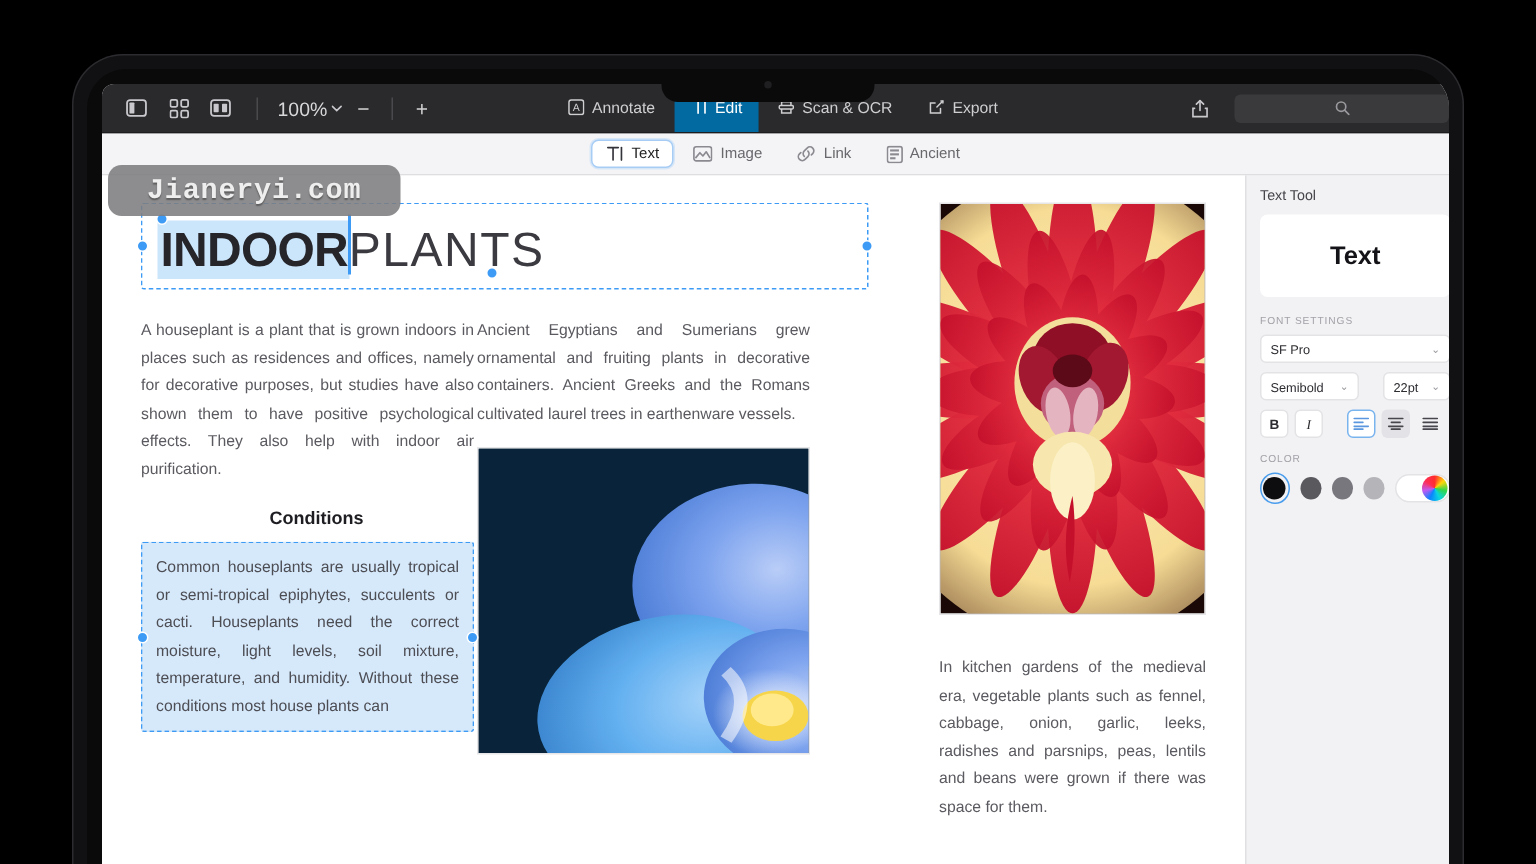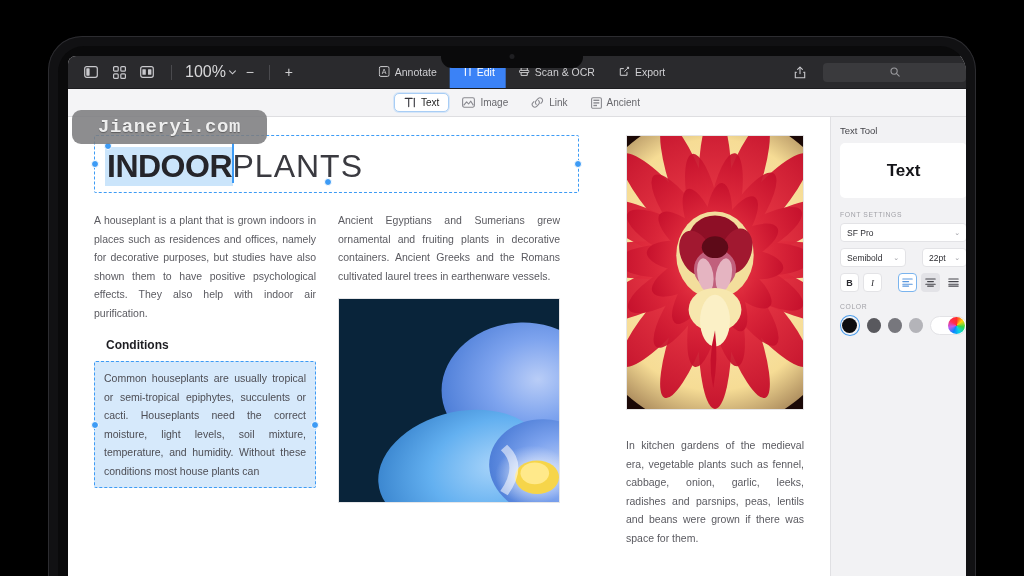--- a/index.html
+++ b/index.html
@@ -71,21 +71,21 @@
     border-radius: 4px;
     cursor: pointer;
     margin-right: 2px;
   }
   .tb-sep {
     width: 1px; height: 15px;
     background: #4a4a4e;
     margin: 0 9px;
   }
   .zoom-value {
-    color: #d8d8da; font-size: 16px;
+    color: #d8d8da; font-size: 13px;
     display: flex; align-items: center; gap: 3px;
     cursor: pointer; padding: 2px 4px;
   }
   .zoom-btn {
     color: #d0d0d2; font-size: 14px;
     width: 20px; text-align: center; cursor: pointer;
     line-height: 1;
   }
   #mode-tabs {
     position: absolute;
@@ -94,21 +94,21 @@
     gap: 2px;
   }
   .mode-tab {
     display: flex; align-items: center; gap: 5px;
     height: 33px;
     padding: 0 11px;
     color: #cfcfd2;
     font-size: 10.5px;
     cursor: pointer;
   }
-  .mode-tab.active { background: #3b82f6; color: #fff; }
+  .mode-tab.active { background: #0369a1; color: #fff; }
   #tb-right {
     margin-left: auto;
     display: flex; align-items: center; gap: 8px;
   }
   #search-field {
     width: 143px; height: 19px;
     background: #3a3a3d;
     border-radius: 4px;
     display: flex; align-items: center; justify-content: center;
     cursor: text;
@@ -212,20 +212,21 @@
     color: #5a5a60;
     text-align: justify;
     font-family: "Liberation Sans", sans-serif;
   }
 
   h3.section-head {
     font-size: 12px;
     font-weight: 700;
     color: #1d1d22;
     margin: 16px 0 9px 12px;
+    text-align: center;
   }
 
   
   #selected-para {
     position: relative;
     border: 1.5px dashed #3d9bf5;
     background: #d6e9fb;
     padding: 7px 9px;
     border-radius: 2px;
   }
@@ -496,21 +497,21 @@
               <div id="title-block">
                 <div id="title-text">
                   <span id="title-bold">INDOOR</span><span id="title-caret"></span><span id="title-light">PLANTS</span>
                 </div>
                 <div class="handle h-tl"></div>
                 <div class="handle h-ml"></div>
                 <div class="handle h-mr"></div>
                 <div class="handle h-br"></div>
               </div>
 
-              <div style="display:flex; gap:22px;">
+              <div style="display:flex; gap:2px;">
                 <div id="col-left">
                   <p class="para">A houseplant is a plant that is grown indoors in places such as residences and offices, namely for decorative purposes, but studies have also shown them to have positive psychological effects. They also help with indoor air purification.</p>
                   <h3 class="section-head">Conditions</h3>
                   <div id="selected-para">
                     <p class="para">Common houseplants are usually tropical or semi-tropical epiphytes, succulents or cacti. Houseplants need the correct moisture, light levels, soil mixture, temperature, and humidity. Without these conditions most house plants can</p>
                     <div class="handle h-ml"></div>
                     <div class="handle h-mr"></div>
                   </div>
                 </div>
 

